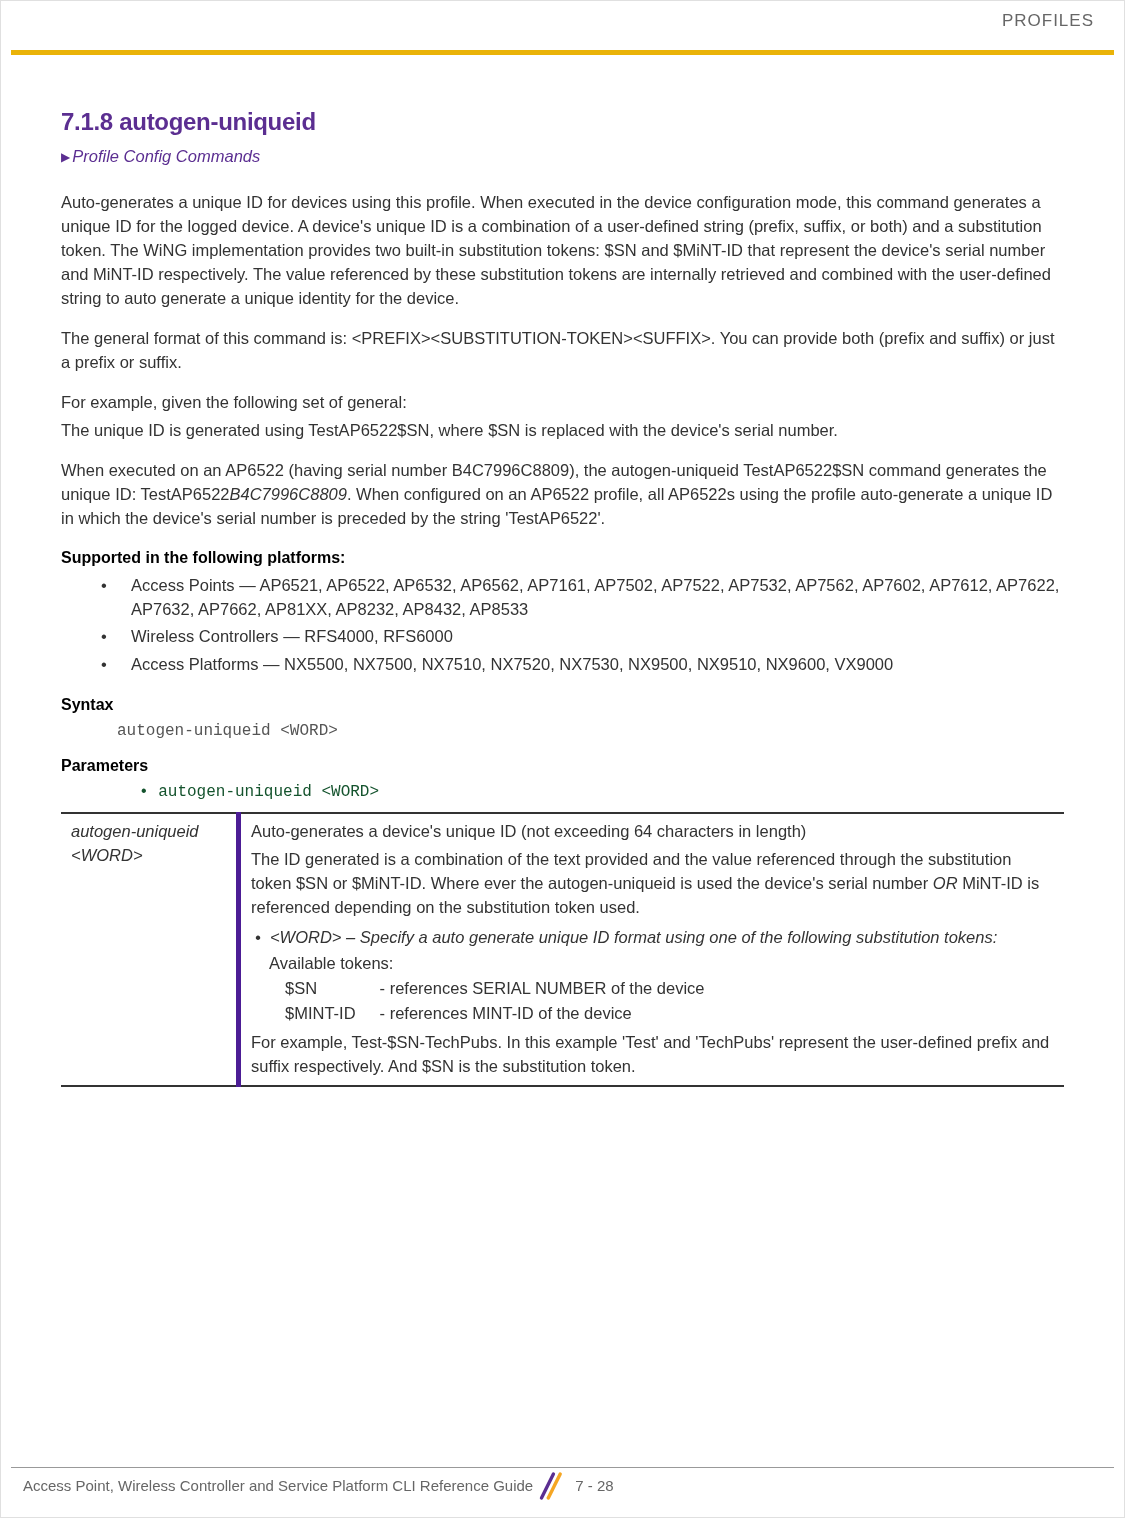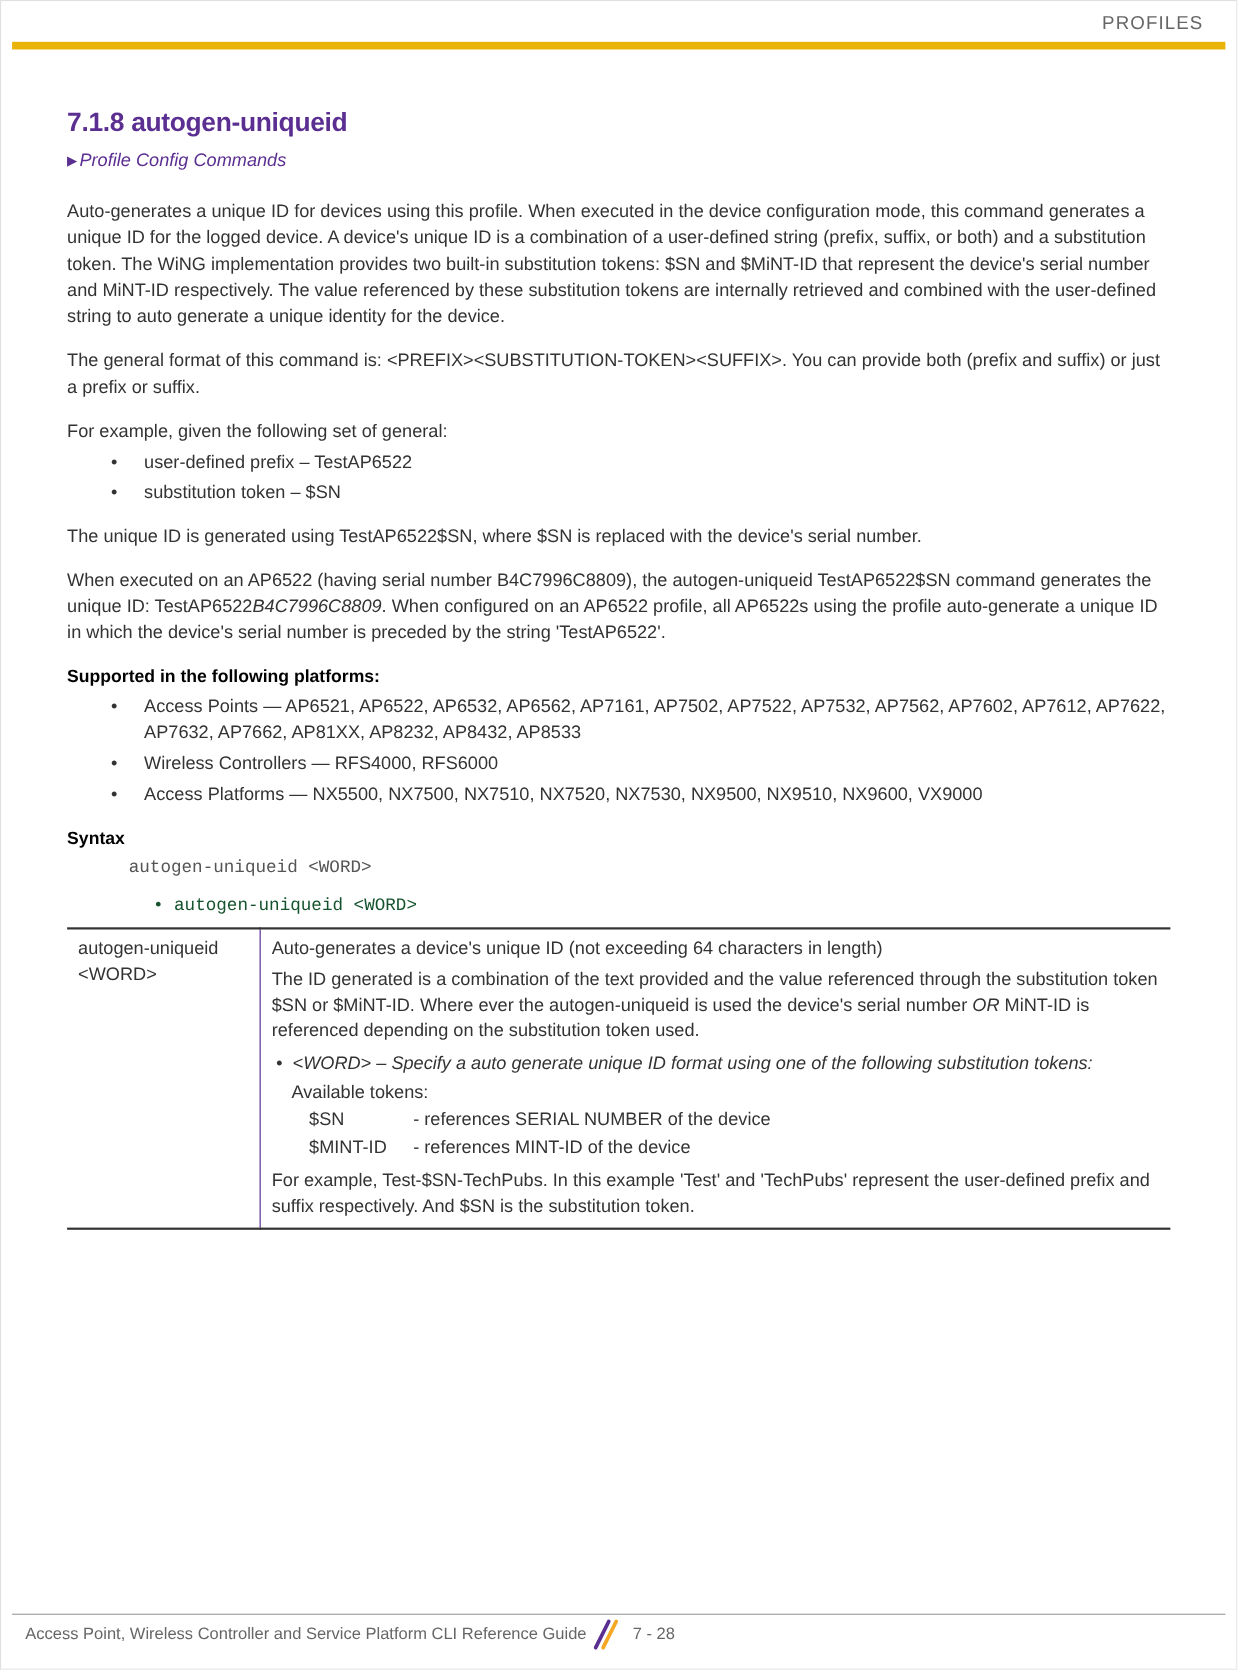--- a/index.html
+++ b/index.html
@@ -14,25 +14,25 @@
   .page {
     width: 1125px;
     height: 1518px;
     box-sizing: border-box;
     position: relative;
     padding: 0;
     border: 1px solid #e0e0e0;
   }
   .header {
     text-align: right;
-    padding: 8px 20px 4px 0;
+    padding: 8px 20px 16px 0;
     font-size: 17px;
     letter-spacing: 1px;
     color: #666;
-    border-bottom: 7px solid #eab308;
+    border-bottom: 5px solid #eab308;
     margin: 0 10px;
   }
   .content {
     padding: 50px 60px 0 60px;
   }
   .section-heading {
     color: #5b2e91;
     font-weight: 700;
     font-size: 24px;
     margin: 0 0 6px 0;
@@ -98,21 +98,22 @@
     border-top: 2px solid #333;
     border-bottom: 2px solid #333;
   }
   .param-table td {
     vertical-align: top;
     padding: 6px 10px;
     font-size: 16.5px;
   }
   .param-table td.left {
     width: 155px;
-    border-right: 1px solid #4c1d95;
+    border-right: 5px solid #4c1d95;
+    font-style: italic;
   }
   .table-sub-bullet {
     padding-left: 14px;
     text-indent: -10px;
     margin: 6px 0 0 0;
     font-style: italic;
   }
   .token-line {
     padding-left: 34px;
     margin: 1px 0;
@@ -166,41 +167,38 @@
 
     <h2 class="section-heading">7.1.8 autogen-uniqueid</h2>
     <div class="breadcrumb">
       <span class="arrow">▶</span><span>Profile Config Commands</span>
     </div>
 
     <p>Auto-generates a unique ID for devices using this profile. When executed in the device configuration mode, this command generates a unique ID for the logged device. A device's unique ID is a combination of a user-defined string (prefix, suffix, or both) and a substitution token. The WiNG implementation provides two built-in substitution tokens: $SN and $MiNT-ID that represent the device's serial number and MiNT-ID respectively. The value referenced by these substitution tokens are internally retrieved and combined with the user-defined string to auto generate a unique identity for the device.</p>
     <p>The general format of this command is: &lt;PREFIX&gt;&lt;SUBSTITUTION-TOKEN&gt;&lt;SUFFIX&gt;. You can provide both (prefix and suffix) or just a prefix or suffix.</p>
 
     <p style="margin-bottom:4px">For example, given the following set of general:</p>
-    <ul class="bullet-list">
-      <li>user-defined prefix – TestAP6522</li>
-      <li>substitution token – $SN</li>
-    </ul>
 
     <p>The unique ID is generated using TestAP6522$SN, where $SN is replaced with the device's serial number.</p>
 
     <p>
       <span>When executed on an AP6522 (having serial number B4C7996C8809), the autogen-uniqueid TestAP6522$SN command generates the unique ID: TestAP6522</span><span class="italic-inline">B4C7996C8809</span><span>. When configured on an AP6522 profile, all AP6522s using the profile auto-generate a unique ID in which the device's serial number is preceded by the string 'TestAP6522'.</span>
     </p>
 
     <div class="subhead">Supported in the following platforms:</div>
     <ul class="bullet-list">
       <li>Access Points — AP6521, AP6522, AP6532, AP6562, AP7161, AP7502, AP7522, AP7532, AP7562, AP7602, AP7612, AP7622, AP7632, AP7662, AP81XX, AP8232, AP8432, AP8533</li>
       <li>Wireless Controllers — RFS4000, RFS6000</li>
       <li>Access Platforms — NX5500, NX7500, NX7510, NX7520, NX7530, NX9500, NX9510, NX9600, VX9000</li>
     </ul>
 
     <div class="subhead">Syntax</div>
     <div class="code-indent">autogen-uniqueid &lt;WORD&gt;</div>
 
+    <div class="subhead">Parameters</div>
     <div class="code-indent2">• autogen-uniqueid &lt;WORD&gt;</div>
 
     <table class="param-table">
       <tbody>
           <tr>
         <td class="left">
           <span>autogen-uniqueid</span><br>
           <span>&lt;WORD&gt;</span>
         </td>
         <td>

